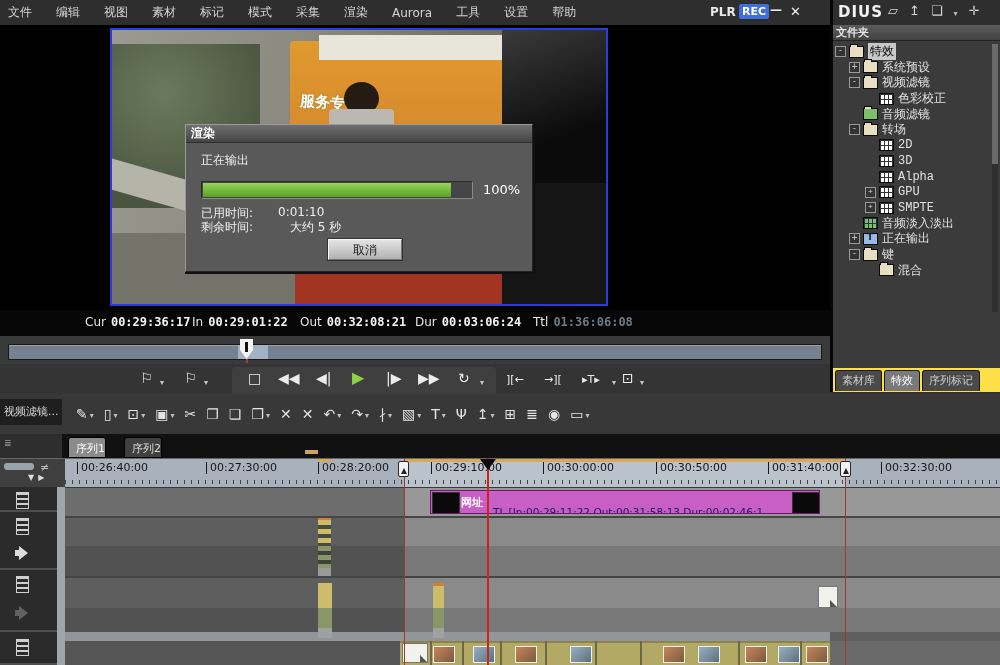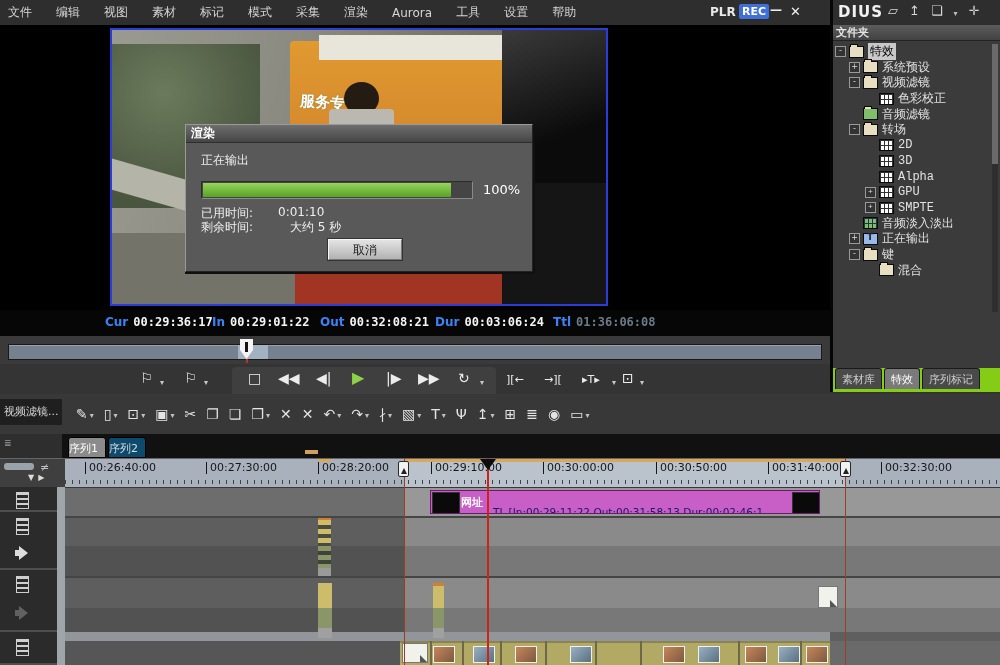--- a/index.html
+++ b/index.html
@@ -50,21 +50,21 @@
   .ppct{position:absolute;left:297px;top:57px;color:#fff;font-size:13px;}
   .dlab1{position:absolute;left:15px;top:80px;color:#eee;}
   .dval1{position:absolute;left:92px;top:80px;color:#eee;}
   .dlab2{position:absolute;left:15px;top:94px;color:#eee;}
   .dval2{position:absolute;left:104px;top:94px;color:#eee;}
   .dcancel{position:absolute;left:142px;top:114px;width:74px;height:21px;background:linear-gradient(#e4e4e4,#b2b2b2);border:1px solid #777;border-top-color:#f6f6f6;border-left-color:#f6f6f6;box-shadow:0 0 0 1px #333;color:#1a1a1a;font-size:12px;text-align:center;line-height:20px;box-sizing:border-box;}
 
   
   .tcbar{left:0;top:310px;width:830px;height:26px;background:#060606;}
   .tcpair{position:absolute;top:5px;display:flex;gap:5px;align-items:baseline;}
-  .tclab{color:#3b82f6;font-weight:bold;font-size:12px;margin-left:20px;}
+  .tclab{color:#e5e5e5;font-weight:normal;font-size:12px;}
   .tcval{color:#f4f4f4;font-family:"DejaVu Sans Mono",monospace;font-weight:bold;font-size:12px;}
   .tcttl .tcval{color:#6d7a88;}
 
   
   .scrub{left:0;top:336px;width:830px;height:28px;background:#3a3a3a;}
   .strack{position:absolute;left:8px;top:8px;width:812px;height:14px;background:#75818f;border:1px solid #191919;box-shadow:inset 0 1px 0 #98a2ae;}
   .slight{position:absolute;left:238px;top:9px;width:30px;height:14px;background:#a2b2c2;}
   .smk{position:absolute;left:240px;top:3px;width:13px;height:20px;background:#f4f4f4;clip-path:polygon(0 0,100% 0,100% 55%,50% 100%,0 55%);}
   .smk i{position:absolute;left:5px;top:3px;width:3px;height:10px;background:#151515;}
   .srtick{position:absolute;left:246px;top:23px;width:2px;height:4px;background:#c03020;}
@@ -93,34 +93,34 @@
   .tic.green{background:#7fbf6a;}
   .tic.ggreen{background:#7fbf6a;background-image:linear-gradient(#234 1px,transparent 1px),linear-gradient(90deg,#234 1px,transparent 1px);background-size:4px 5px;}
   .tic.ggreen::before{display:none;}
   .tic.title{background:#9ab8e8;}
   .tic.title::before{display:none;}
   .tic.title::after{content:"T";position:absolute;left:3px;top:-2px;font-size:9px;font-weight:bold;color:#123;}
   .tlabel{font-size:12px;color:#e2e2e2;}
   .tlabel.sel{background:#c9c9c9;color:#000;padding:0 2px;}
   .vscroll{position:absolute;right:2px;top:19px;width:6px;height:268px;background:#2e2e2e;}
   .vthumb{position:absolute;left:0;top:0;width:6px;height:120px;background:#6a6a6a;}
-  .ptabs{position:absolute;left:0;top:343px;right:0;height:24px;background:#84cc16;display:flex;align-items:flex-start;font-family:Liberation Serif, serif;}
+  .ptabs{position:absolute;left:0;top:343px;right:0;height:24px;background:#fde047;display:flex;align-items:center;}
   .ptab{height:20px;line-height:20px;padding:0 6px;font-size:11px;color:#cfcfcf;background:#4a4a4a;border:1px solid #1a1a1a;border-bottom:none;border-radius:3px 3px 0 0;margin-left:2px;}
   .ptab.active{background:#7a7a7a;color:#fff;}
 
   
   .tlpanel{left:0;top:394px;width:1000px;height:271px;background:#383838;}
   .seqlabel{position:absolute;left:0;top:5px;width:62px;height:26px;background:#1f1f1f;color:#d8d8d8;font-size:11px;line-height:26px;padding-left:4px;box-sizing:border-box;overflow:hidden;white-space:nowrap;}
   .ttoolbar{position:absolute;left:76px;top:6px;width:740px;height:28px;display:flex;align-items:center;gap:10px;}
   .tbtn{display:flex;align-items:flex-end;gap:2px;color:#e4e4e4;font-size:14px;cursor:default;}
   .tbtn .caret{font-size:8px;color:#c0c0c0;padding-bottom:2px;}
   .tabstrip{position:absolute;left:62px;top:40px;width:938px;height:24px;background:#111;}
-  .seqtab{position:absolute;top:3px;height:21px;line-height:21px;text-align:left;font-size:11px;border-radius:3px 3px 0 0;border:1px solid #000;box-sizing:border-box;}
+  .seqtab{position:absolute;top:3px;height:21px;line-height:21px;text-align:right;font-size:11px;border-radius:3px 3px 0 0;border:1px solid #000;box-sizing:border-box;}
   .seqtab.t1{left:6px;width:38px;background:#8b8b8b;color:#fff;}
-  .seqtab.t2{left:46px;width:38px;background:#0c4a6e;color:#ddd;}
+  .seqtab.t2{left:62px;width:38px;background:#404040;color:#ddd;}
   .tlleft1{position:absolute;left:0;top:40px;width:62px;height:24px;background:#2e2e2e;color:#9a9a9a;font-size:9px;padding:4px 0 0 4px;box-sizing:border-box;}
 
   
   .ruler{position:absolute;left:65px;top:64px;width:935px;height:29px;background:linear-gradient(90deg,#a9b2bc 0 339px,#bac2cb 339px 780px,#a9b2bc 780px);border-top:1px solid #666;box-sizing:border-box;}
   .ruler::after{content:"";position:absolute;left:0;right:0;bottom:3px;height:4px;background:repeating-linear-gradient(90deg,#3a424c 0 1px,transparent 1px 7px);}
   .rtick{position:absolute;top:3px;font-size:11px;color:#14161a;border-left:1px solid #14161a;padding-left:3px;line-height:12px;white-space:nowrap;}
   .inoutband{position:absolute;left:339px;top:0;width:441px;height:3px;background:#d9a85f;}
   .rmark{position:absolute;left:253px;top:0;width:13px;height:3px;background:#d9a85f;}
   .seqmarkdash{position:absolute;left:305px;top:56px;width:13px;height:4px;background:#cf9f5f;}
   .shuttle{position:absolute;width:11px;height:16px;background:#f2f2f2;border:1px solid #2a2a2a;border-radius:2px;box-sizing:border-box;}
@@ -466,21 +466,21 @@
 
     <div class="tlcorner">
       <div class="cpill"></div>
       <div class="csync">≠</div>
       <div class="cexp">▼▶</div>
     </div>
 
     <div class="ruler">
       <div class="inoutband"></div>
       <div class="rmark"></div>
-      <span class="rtick" style="left:20px">00:26:40:00</span>
+      <span class="rtick" style="left:12px">00:26:40:00</span>
       <span class="rtick" style="left:141px">00:27:30:00</span>
       <span class="rtick" style="left:253px">00:28:20:00</span>
       <span class="rtick" style="left:366px">00:29:10:00</span>
       <span class="rtick" style="left:478px">00:30:00:00</span>
       <span class="rtick" style="left:591px">00:30:50:00</span>
       <span class="rtick" style="left:703px">00:31:40:00</span>
       <span class="rtick" style="left:816px">00:32:30:00</span>
     </div>
     <div class="seqmarkdash"></div>
 

